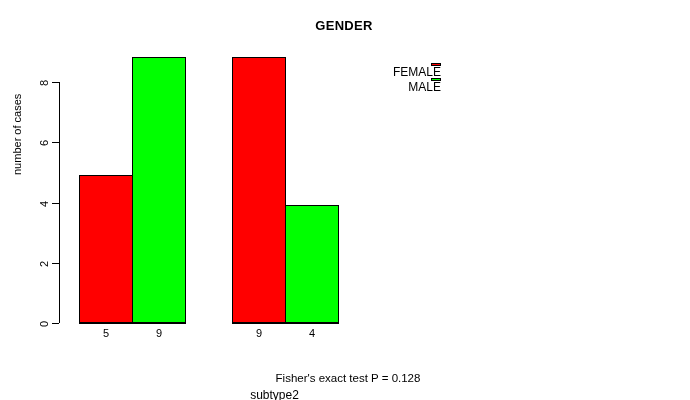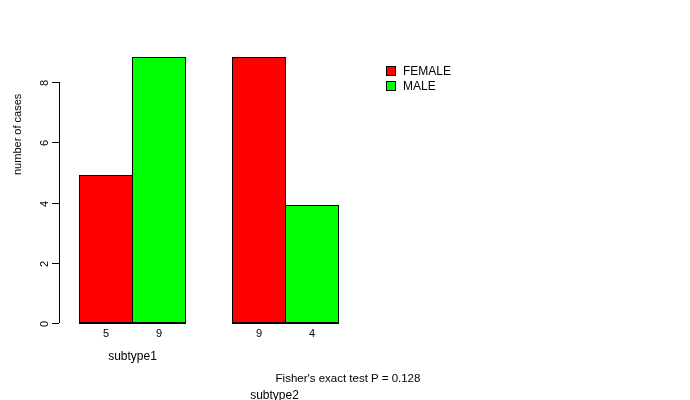--- a/index.html
+++ b/index.html
@@ -112,22 +112,23 @@
   }
 
   
   #legend {
     position: absolute;
     left: 386px;
     top: 63px;
   }
   .legend-row {
     display: flex;
-    align-items: center;
+    align-items: flex-end;
     height: 15px;
+    flex-direction: column;
   }
   .legend-swatch {
     width: 10px;
     height: 10px;
     border: 1px solid #000000;
     box-sizing: border-box;
   }
   .legend-text {
     margin-left: 7px;
     font-size: 12px;
@@ -147,20 +148,23 @@
   .footnote-inner {
     display: inline-block;
     transform: translateX(-1px);
   }
 </style>
 </head>
 <body>
 
 <div id="plot-root">
 
+  <div class="chart-title">
+    <span class="chart-title-inner">GENDER</span>
+  </div>
 
   <div id="panel">
 
     <div class="axis-line-y"></div>
 
     <div class="tick-y" style="top:283px">
       <span class="tick-y-label">0</span>
     </div>
     <div class="tick-y" style="top:223px">
       <span class="tick-y-label">2</span>
@@ -178,21 +182,20 @@
     <div class="ylab">number of cases</div>
 
     <div class="bar" style="left:20px; width:54px; height:148px; background:#FF0000;"></div>
     <div class="bar" style="left:73px; width:54px; height:266px; background:#00FF00;"></div>
 
     <div class="axis-seg-x" style="left:20px; width:107px;"></div>
 
     <div class="bar-value-label" style="left:20px; width:54px;">5</div>
     <div class="bar-value-label" style="left:73px; width:54px;">9</div>
 
-    <div class="group-label" style="left:20px; width:107px;">subtype1</div>
 
     <div class="bar" style="left:173px; width:54px; height:266px; background:#FF0000;"></div>
     <div class="bar" style="left:226px; width:54px; height:118px; background:#00FF00;"></div>
 
     <div class="axis-seg-x" style="left:173px; width:107px;"></div>
 
     <div class="bar-value-label" style="left:173px; width:54px;">9</div>
     <div class="bar-value-label" style="left:226px; width:54px;">4</div>
 
     <div class="group-label" style="left:162px; width:107px;margin-top:39px;">subtype2</div>

